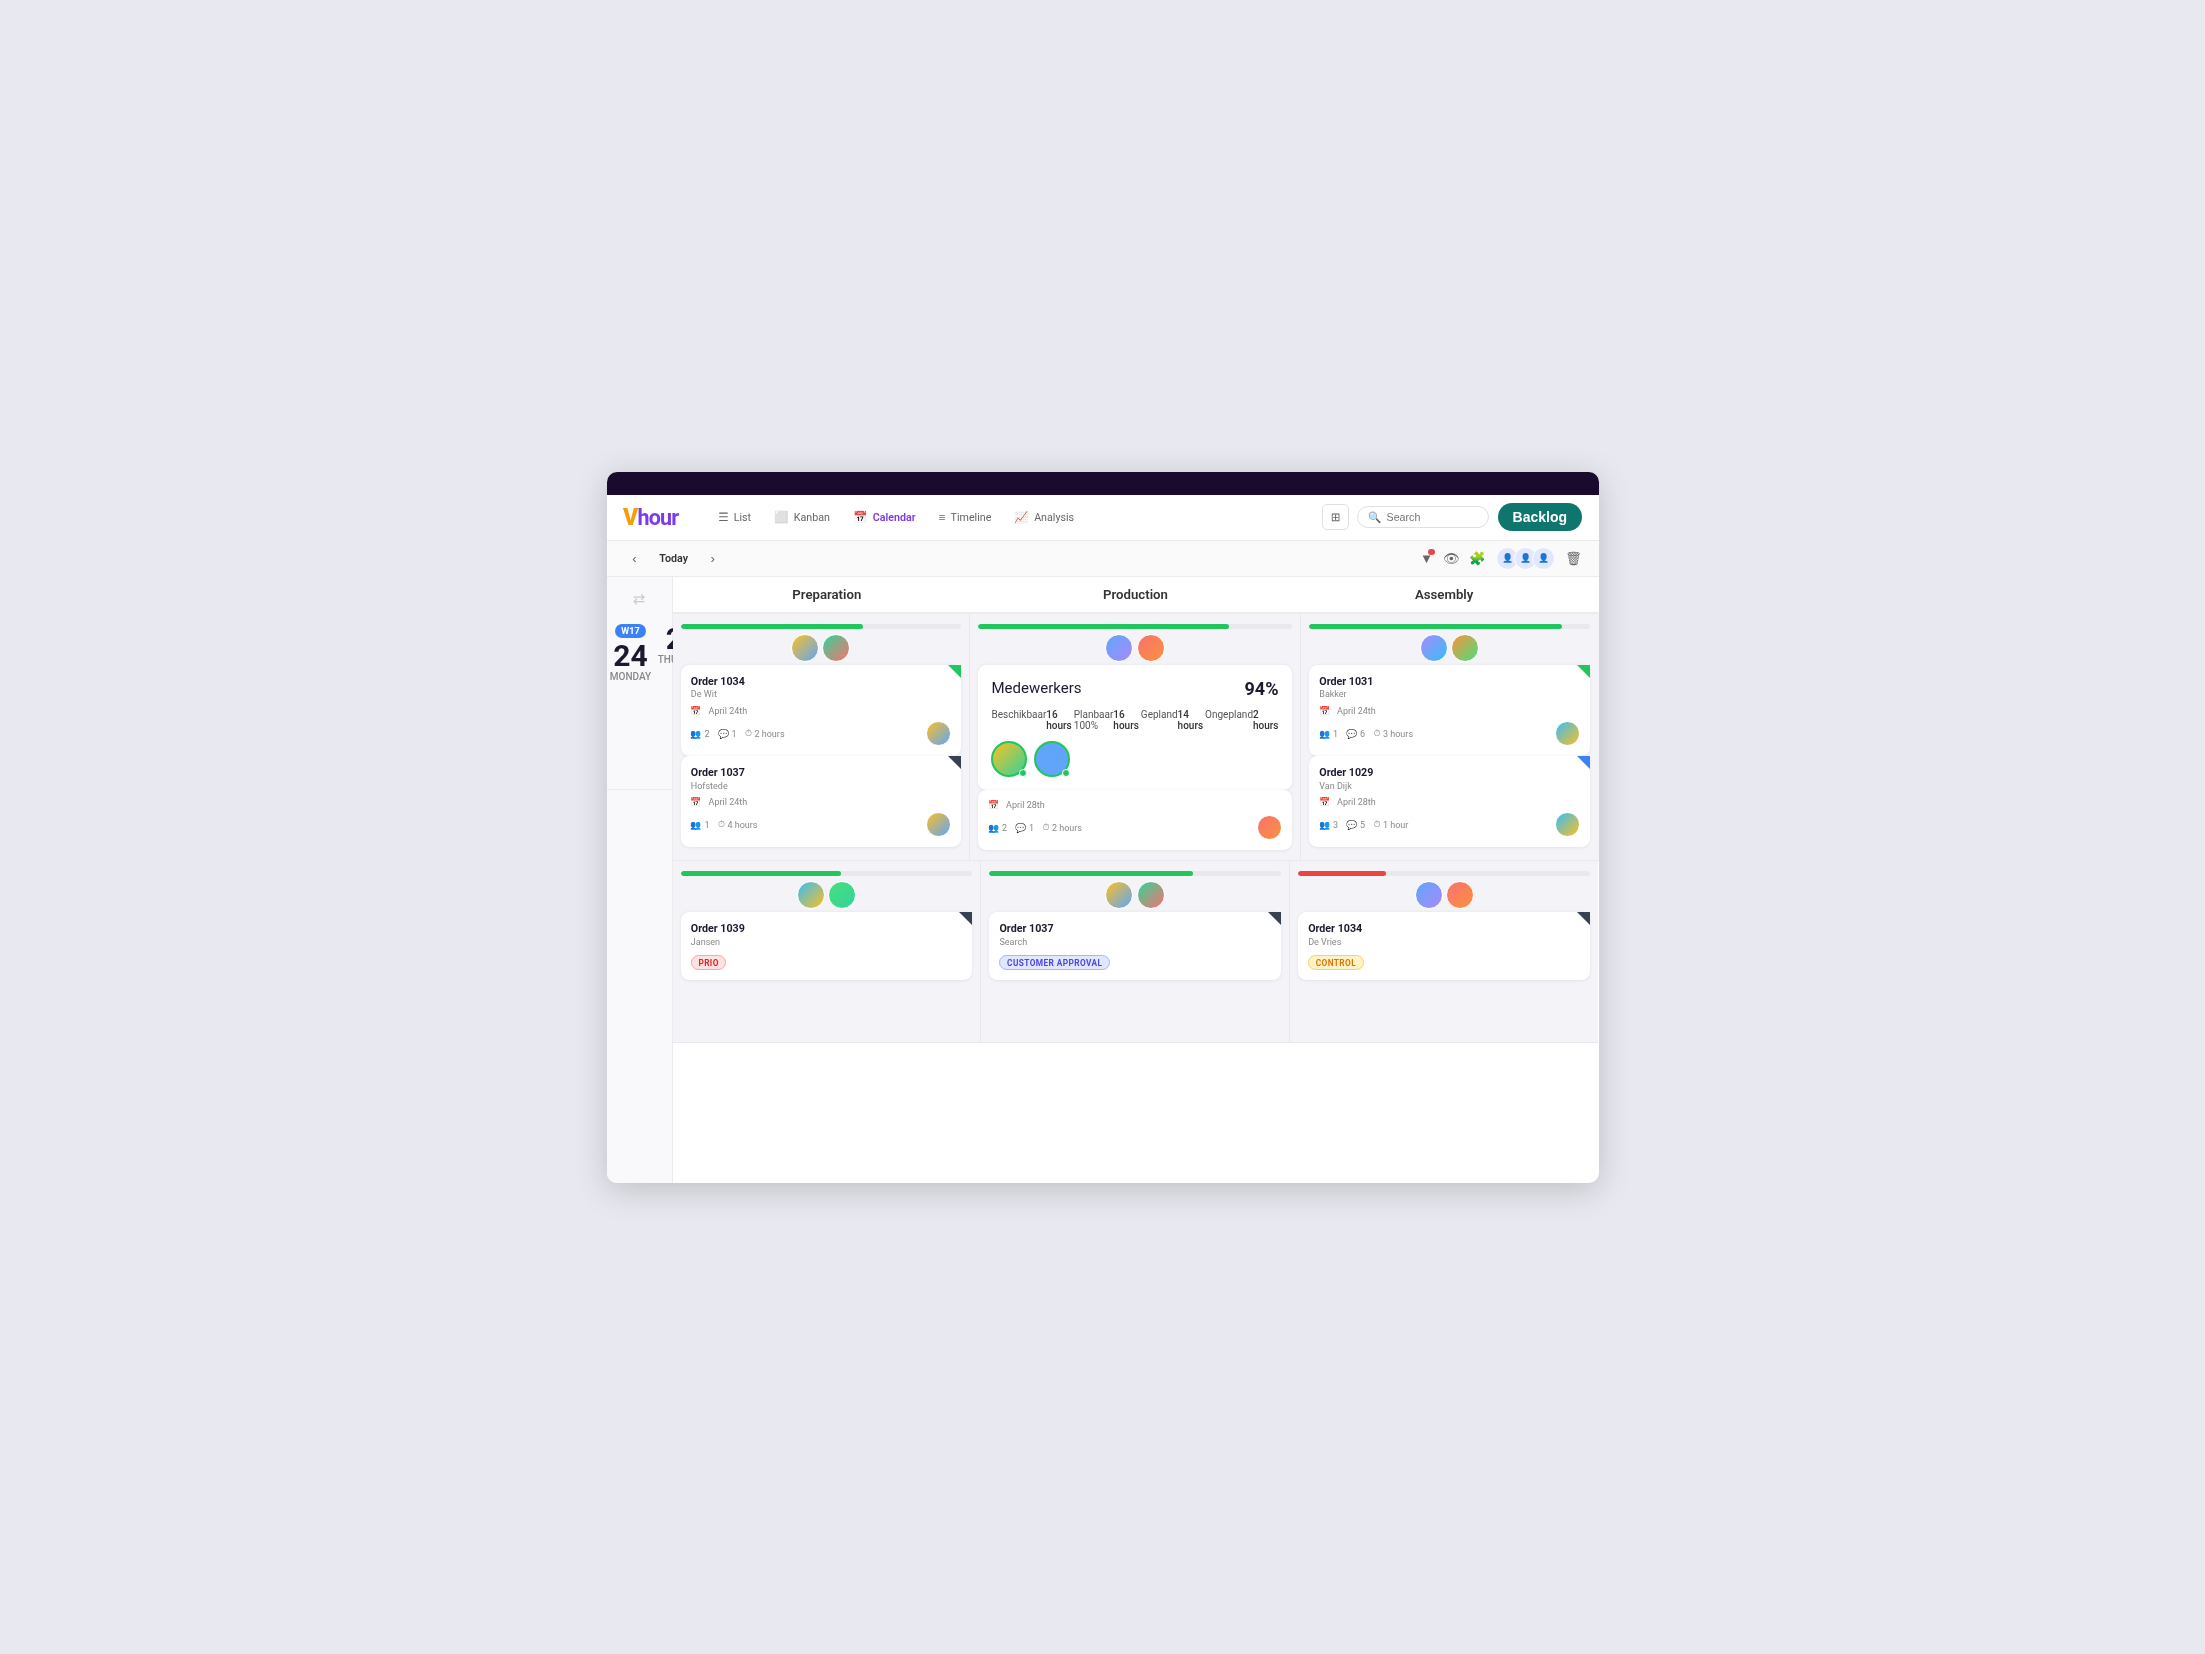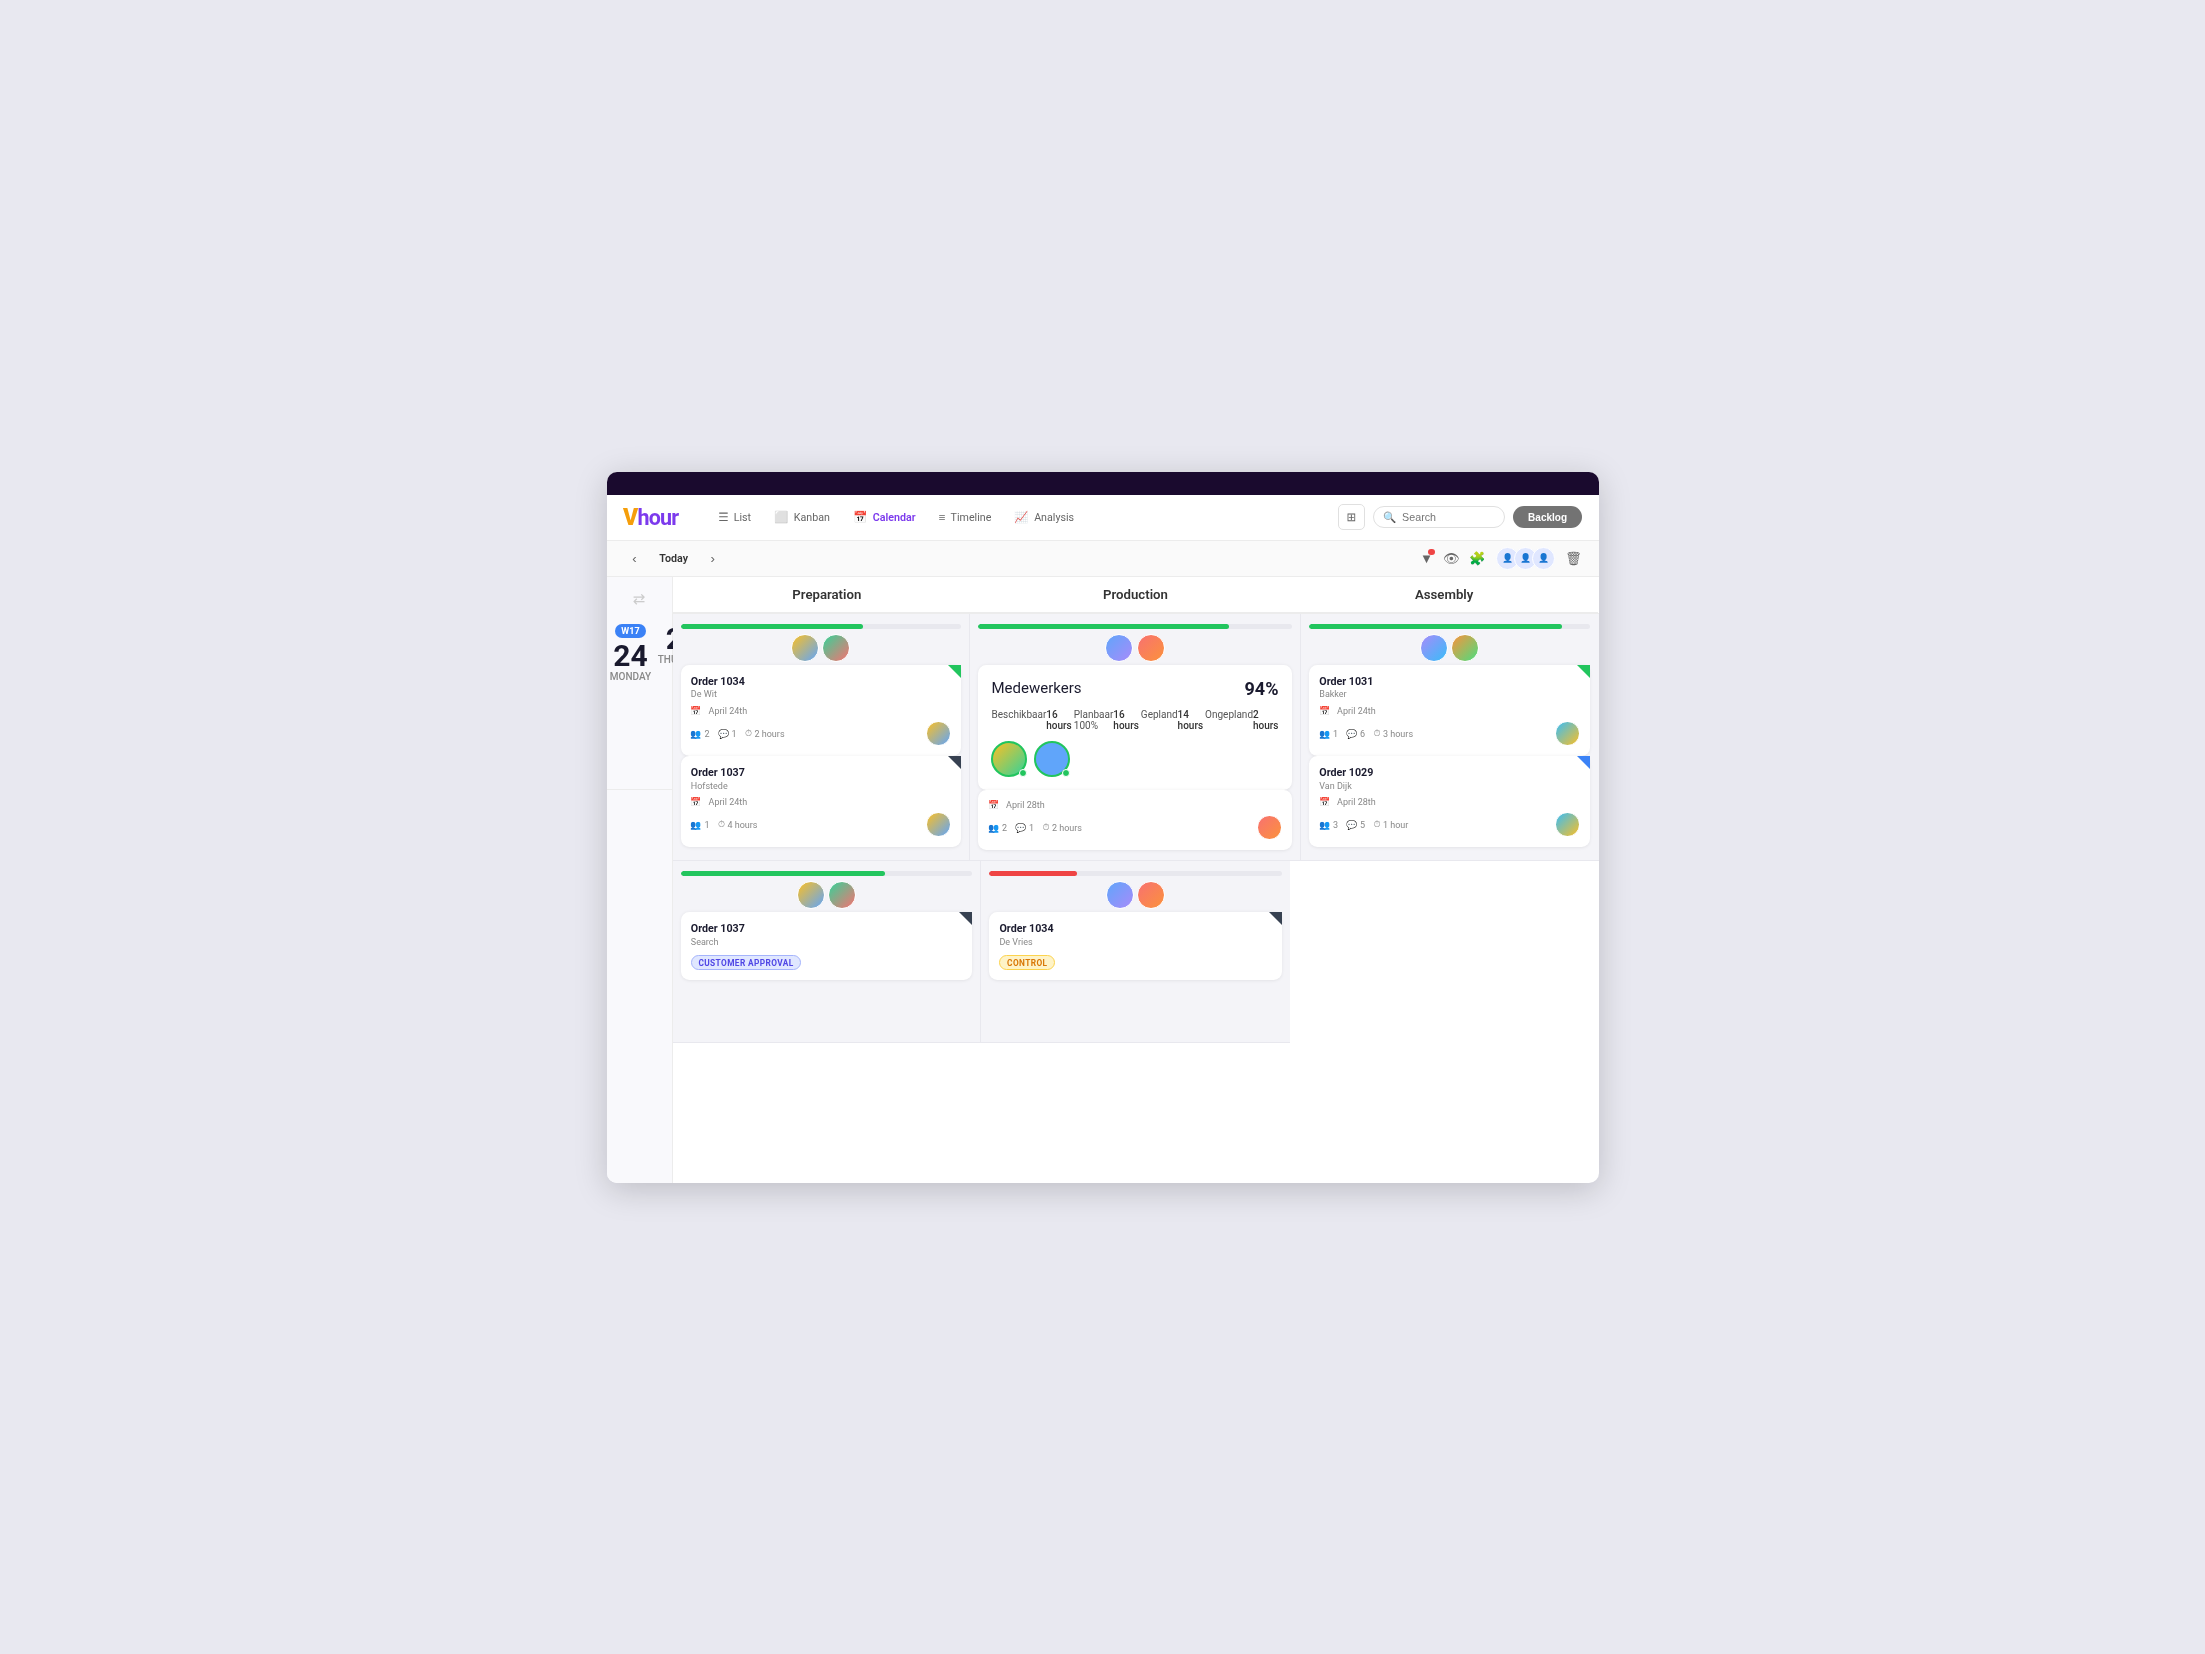--- a/index.html
+++ b/index.html
@@ -96,26 +96,26 @@
     .expand-btn {
       width: 26.5px; height: 26.5px;
       border: 0.8px solid #e0e0e0;
       border-radius: 5px;
       display: flex; align-items: center; justify-content: center;
       cursor: pointer;
       color: #666;
       font-size: 11.6px;
     }
     .backlog-btn {
-      background: #737373;
+      background: #0f766e;
       color: #fff;
       border: none;
       border-radius: 16.5px;
       padding: 5.8px 15px;
-      font-size: 10px;
+      font-size: 14px;
       font-weight: 600;
       cursor: pointer;
     }
     .subheader {
       background: #fafafa;
       border-bottom: 0.8px solid #ececec;
       display: flex;
       align-items: center;
       padding: 0 16.5px;
       height: 36px;
@@ -628,20 +628,35 @@
                     <span class="stat-item"><span>⏱</span> 1 hour</span>
                   </div>
                   <div style="width: 25px; height: 25px; border-radius: 50%; background: linear-gradient(135deg, rgb(56, 189, 248), rgb(251, 191, 36)); border: 1.7px solid rgb(255, 255, 255); flex-shrink: 0;"></div>
                 </div>
               </div>
             </div>
           </div>
           <div class="day-section">
             <div class="section-lane">
               <div class="progress-bar-wrap">
+                <div class="progress-bar" style="width: 55%; background: rgb(34, 197, 94);"></div>
+              </div>
+              <div class="lane-avatars">
+                <div style="width: 28px; height: 28px; border-radius: 50%; background: linear-gradient(135deg, rgb(56, 189, 248), rgb(251, 191, 36)); border: 1.7px solid rgb(255, 255, 255); flex-shrink: 0;"></div>
+                <div style="width: 28px; height: 28px; border-radius: 50%; background: linear-gradient(135deg, rgb(74, 222, 128), rgb(52, 211, 153)); border: 1.7px solid rgb(255, 255, 255); flex-shrink: 0;"></div>
+              </div>
+              <div class="card">
+                <div class="card-corner dark"></div>
+                <div class="card-title">Order 1039</div>
+                <div class="card-subtitle">Jansen</div>
+                <div style="margin-top: 6.6px;"><span class="badge badge-prio">PRIO</span></div>
+              </div>
+            </div>
+            <div class="section-lane">
+              <div class="progress-bar-wrap">
                 <div class="progress-bar" style="width: 70%; background: rgb(34, 197, 94);"></div>
               </div>
               <div class="lane-avatars">
                 <div style="width: 28px; height: 28px; border-radius: 50%; background: linear-gradient(135deg, rgb(251, 191, 36), rgb(96, 165, 250)); border: 1.7px solid rgb(255, 255, 255); flex-shrink: 0;"></div>
                 <div style="width: 28px; height: 28px; border-radius: 50%; background: linear-gradient(135deg, rgb(52, 211, 153), rgb(248, 113, 113)); border: 1.7px solid rgb(255, 255, 255); flex-shrink: 0;"></div>
               </div>
               <div class="card">
                 <div class="card-corner dark"></div>
                 <div class="card-title">Order 1037</div>
                 <div class="card-subtitle">Search</div>

